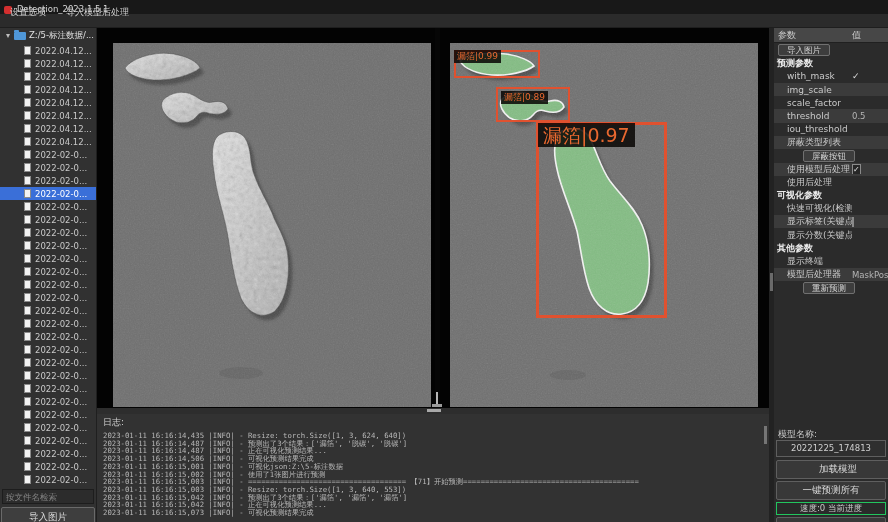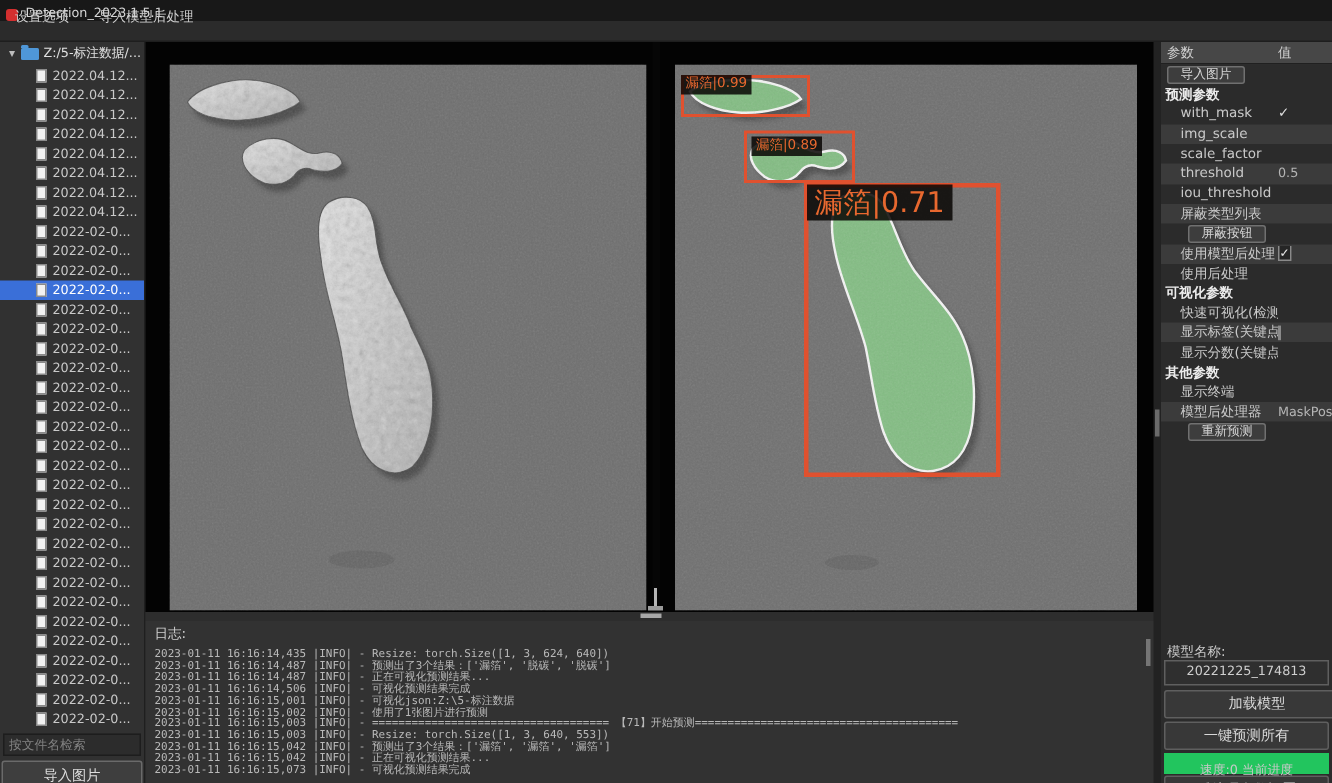--- a/index.html
+++ b/index.html
@@ -56,30 +56,30 @@
   .params-header { display:flex; height:15px; background:#474747; align-items:center; border-bottom:1px solid #202020; }
   .ph-param { flex:1; font-size:9px; color:#d2d2d2; padding-left:4px; }
   .ph-value { width:36px; font-size:9px; color:#d2d2d2; }
   .p-row { display:flex; align-items:center; height:13.2px; }
   .p-row.shade { background:#3b3b3b; }
   .p-label { flex:1; font-size:9px; color:#c9c9c9; padding-left:13px; white-space:nowrap; overflow:hidden; }
   .p-section { font-size:9px; font-weight:bold; color:#ebebeb; padding-left:3px; white-space:nowrap; }
   .p-value { width:36px; font-size:8.5px; color:#b5b5b5; white-space:nowrap; overflow:hidden; }
   .p-btn-row { display:flex; align-items:center; height:13.6px; }
   .p-btn { height:12px; background:#3d3d3d; border:1px solid #707070; border-radius:2px; color:#d5d5d5; font-size:8.5px; line-height:10px; font-family:inherit; padding:0 8px; }
-  .p-btn.ind { margin-left:18px; }
+  .p-btn.ind { margin-left:29px; }
   .p-btn.noind { margin-left:4px; }
   .cbx { width:9px; height:9px; border:1px solid #8a8a8a; background:#262626; font-size:8px; line-height:8px; color:#e8e8e8; text-align:center; }
   .check-plain { font-size:9px; color:#dddddd; }
   
   .model-name-label { position:absolute; left:4px; top:400px; font-size:9px; color:#c9c9c9; }
   .model-name-value { position:absolute; left:2px; top:412px; width:110px; height:17px; background:#2f2f2f; border:1px solid #5f5f5f; color:#cfcfcf; font-size:8.5px; text-align:center; line-height:15px; font-family:inherit; }
   .load-btn { position:absolute; left:2px; top:432px; width:124px; height:19px; background:#383838; border:1px solid #5f5f5f; border-radius:2px; color:#d8d8d8; font-size:9.5px; font-family:inherit; }
   .predict-all-btn { position:absolute; left:2px; top:453px; width:110px; height:19px; background:#383838; border:1px solid #5f5f5f; border-radius:2px; color:#d8d8d8; font-size:9.5px; font-family:inherit; }
-  .speed-bar { position:absolute; left:2px; top:474px; width:110px; height:13px; background:#2a2a2a; border:7px solid #22c55e; color:#c9c9c9; font-size:8.5px; text-align:center; line-height:11px; }
+  .speed-bar { position:absolute; left:2px; top:474px; width:110px; height:13px; background:#2a2a2a; border:1px solid #22c55e; color:#c9c9c9; font-size:8.5px; text-align:center; line-height:11px; }
   .bottom-btn { position:absolute; left:2px; top:489px; width:110px; height:20px; background:#383838; border:1px solid #5f5f5f; border-radius:2px; color:#d8d8d8; font-size:9.5px; line-height:18px; text-align:center; overflow:hidden; font-family:inherit; }
 </style>
 </head>
 <body>
 
 <div class="app">
 
   <div class="title-bar">
     <div class="app-icon"></div>
     <div class="title-text">Detection_2023.1.5.1</div>
@@ -314,21 +314,21 @@
       </g>
       <ellipse cx="118" cy="332" rx="18" ry="5" fill="#575757" opacity="0.35"></ellipse>
       <rect width="308" height="364" filter="url(#grainR)" opacity="0.16"></rect>
     </svg>
 
     <div class="det-box" style="left:357px;top:22px;width:86px;height:28px;border-width:2px"></div>
     <div class="det-box" style="left:399px;top:59px;width:74px;height:35px;border-width:2px"></div>
     <div class="det-box" style="left:439px;top:94px;width:131px;height:196px;border-width:3px"></div>
     <div class="det-label" style="left:357px;top:22px">漏箔|0.99</div>
     <div class="det-label" style="left:404px;top:63px">漏箔|0.89</div>
-    <div class="det-label big" style="left:441px;top:95px">漏箔|0.71</div>
+    <div class="det-label big" style="left:441px;top:95px">漏箔|0.97</div>
   </div>
 
   <div class="h-splitter">
     <div class="grip"></div>
   </div>
 
   <div class="log-panel">
     <div class="log-header">日志:</div>
     <div>
         <div class="log-line">2023-01-11 16:16:14,435 |INFO| - Resize: torch.Size([1, 3, 624, 640])</div>

